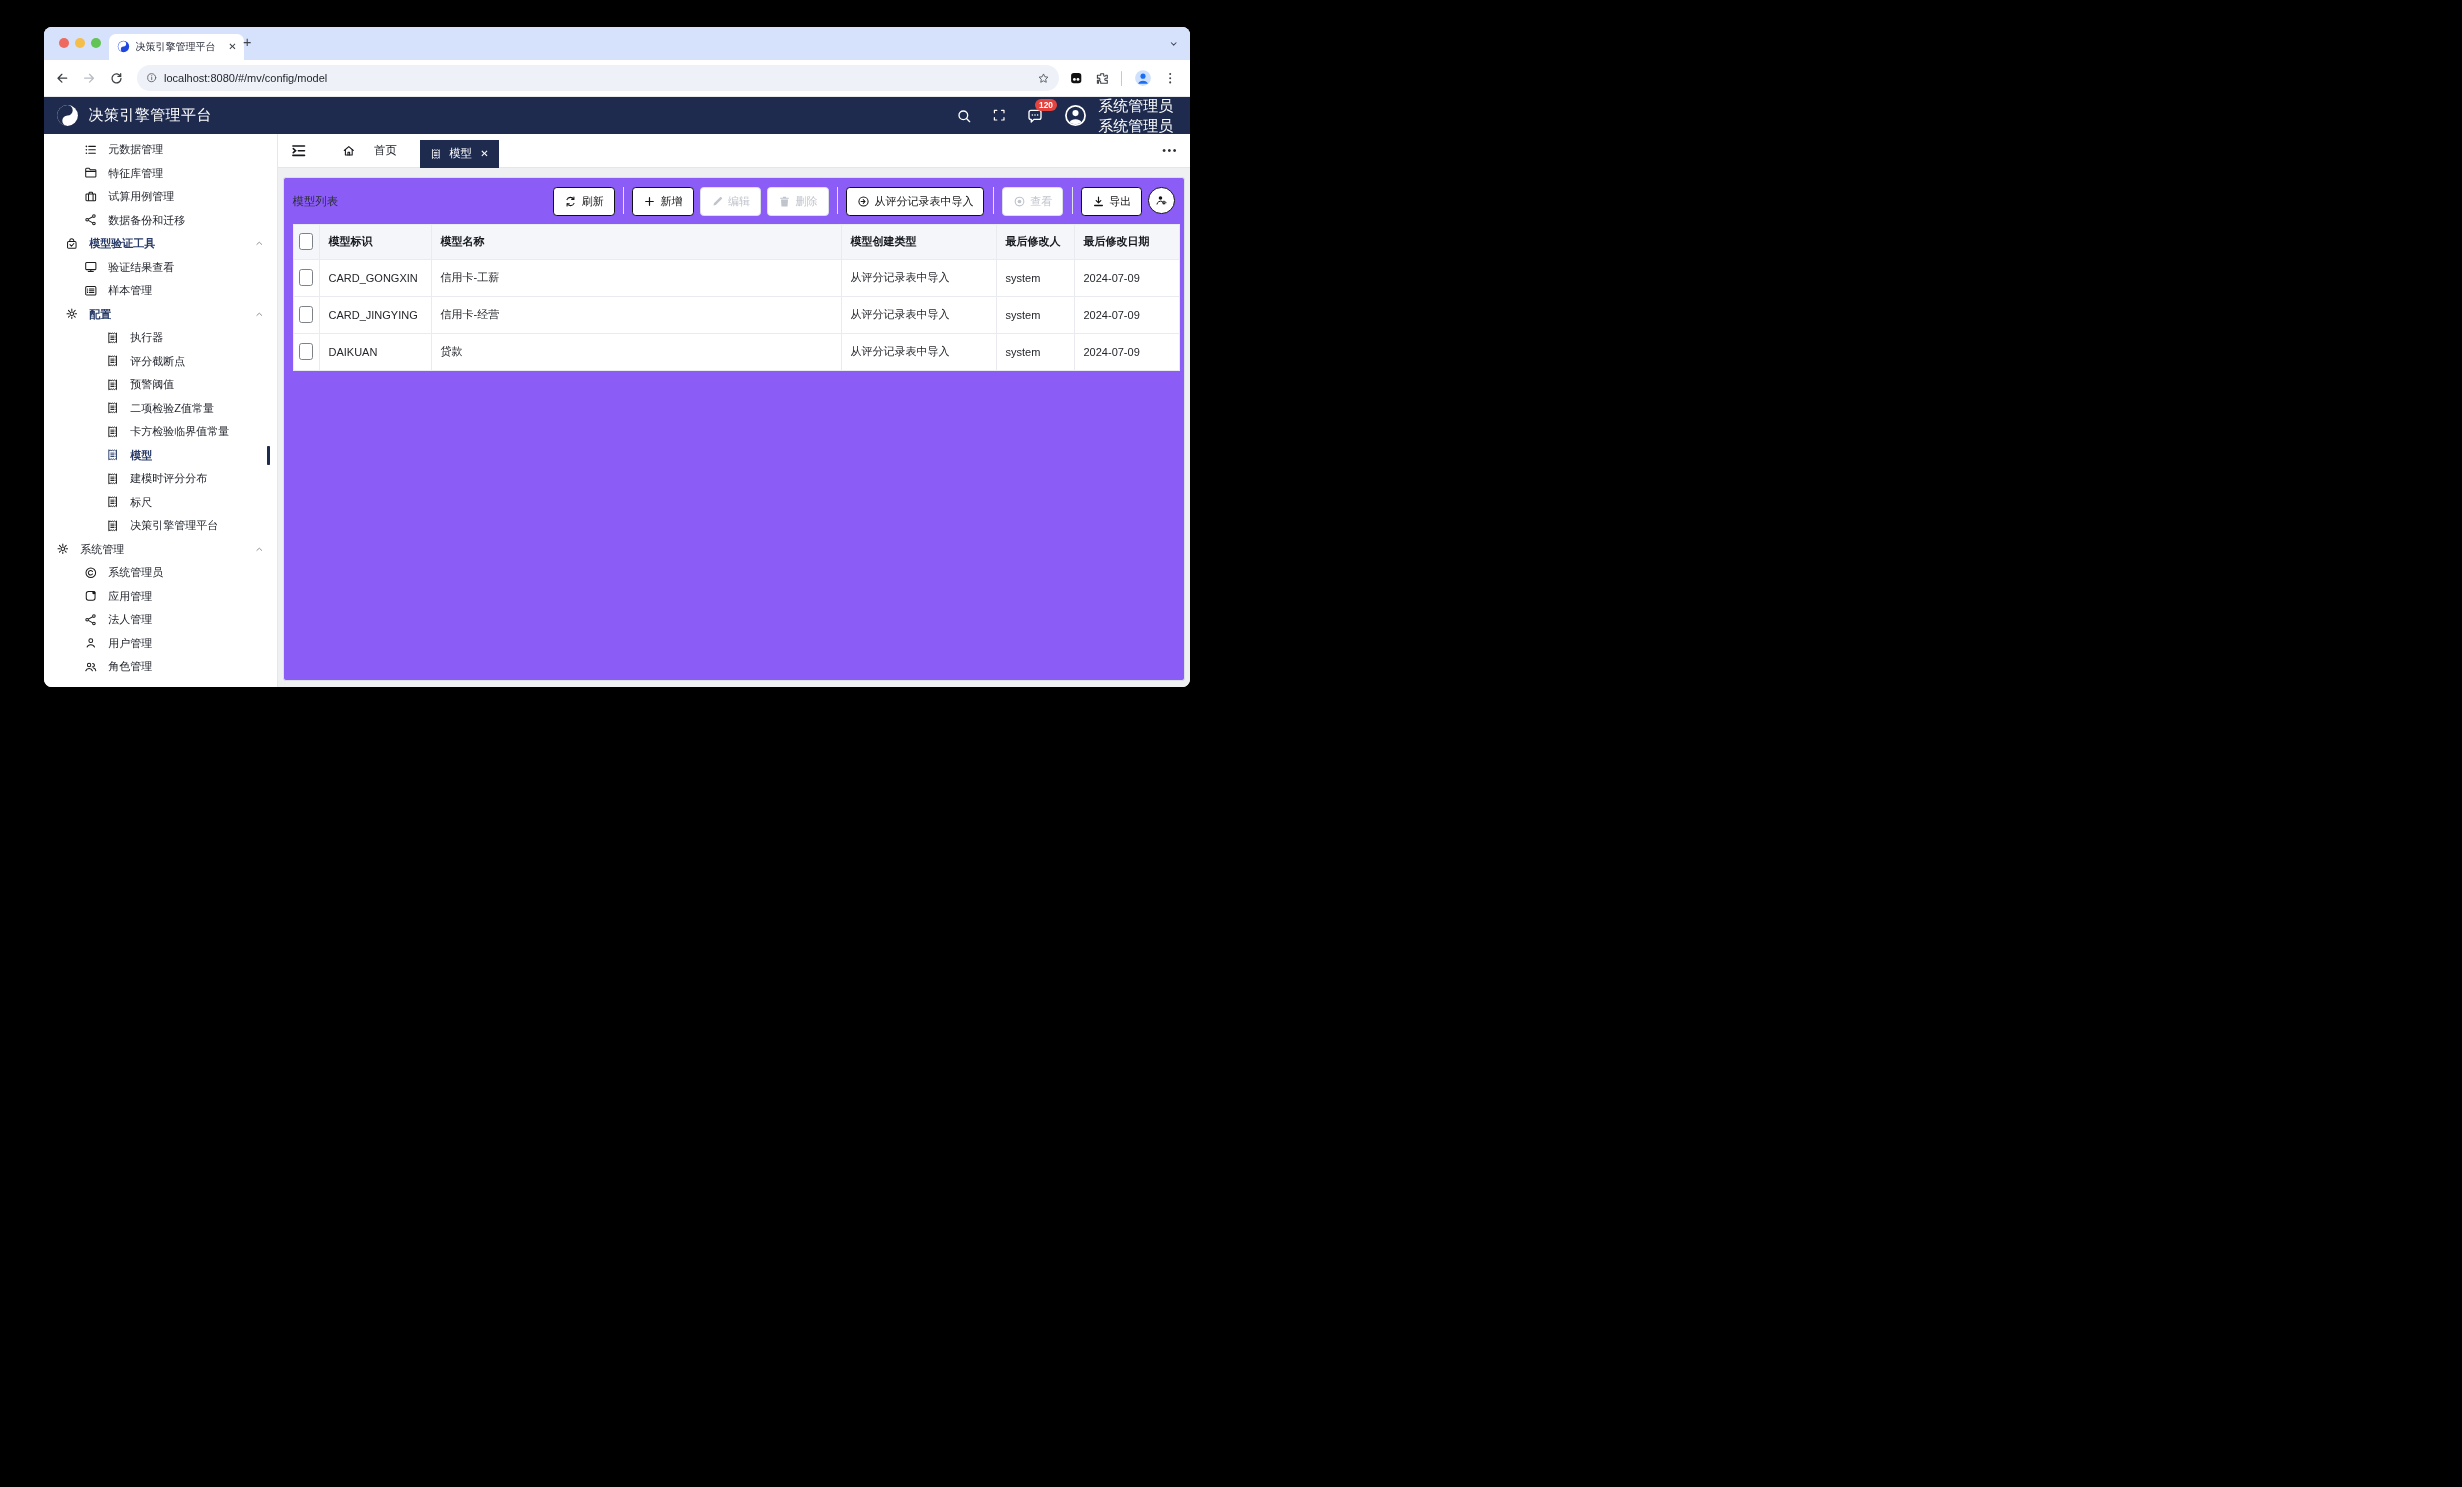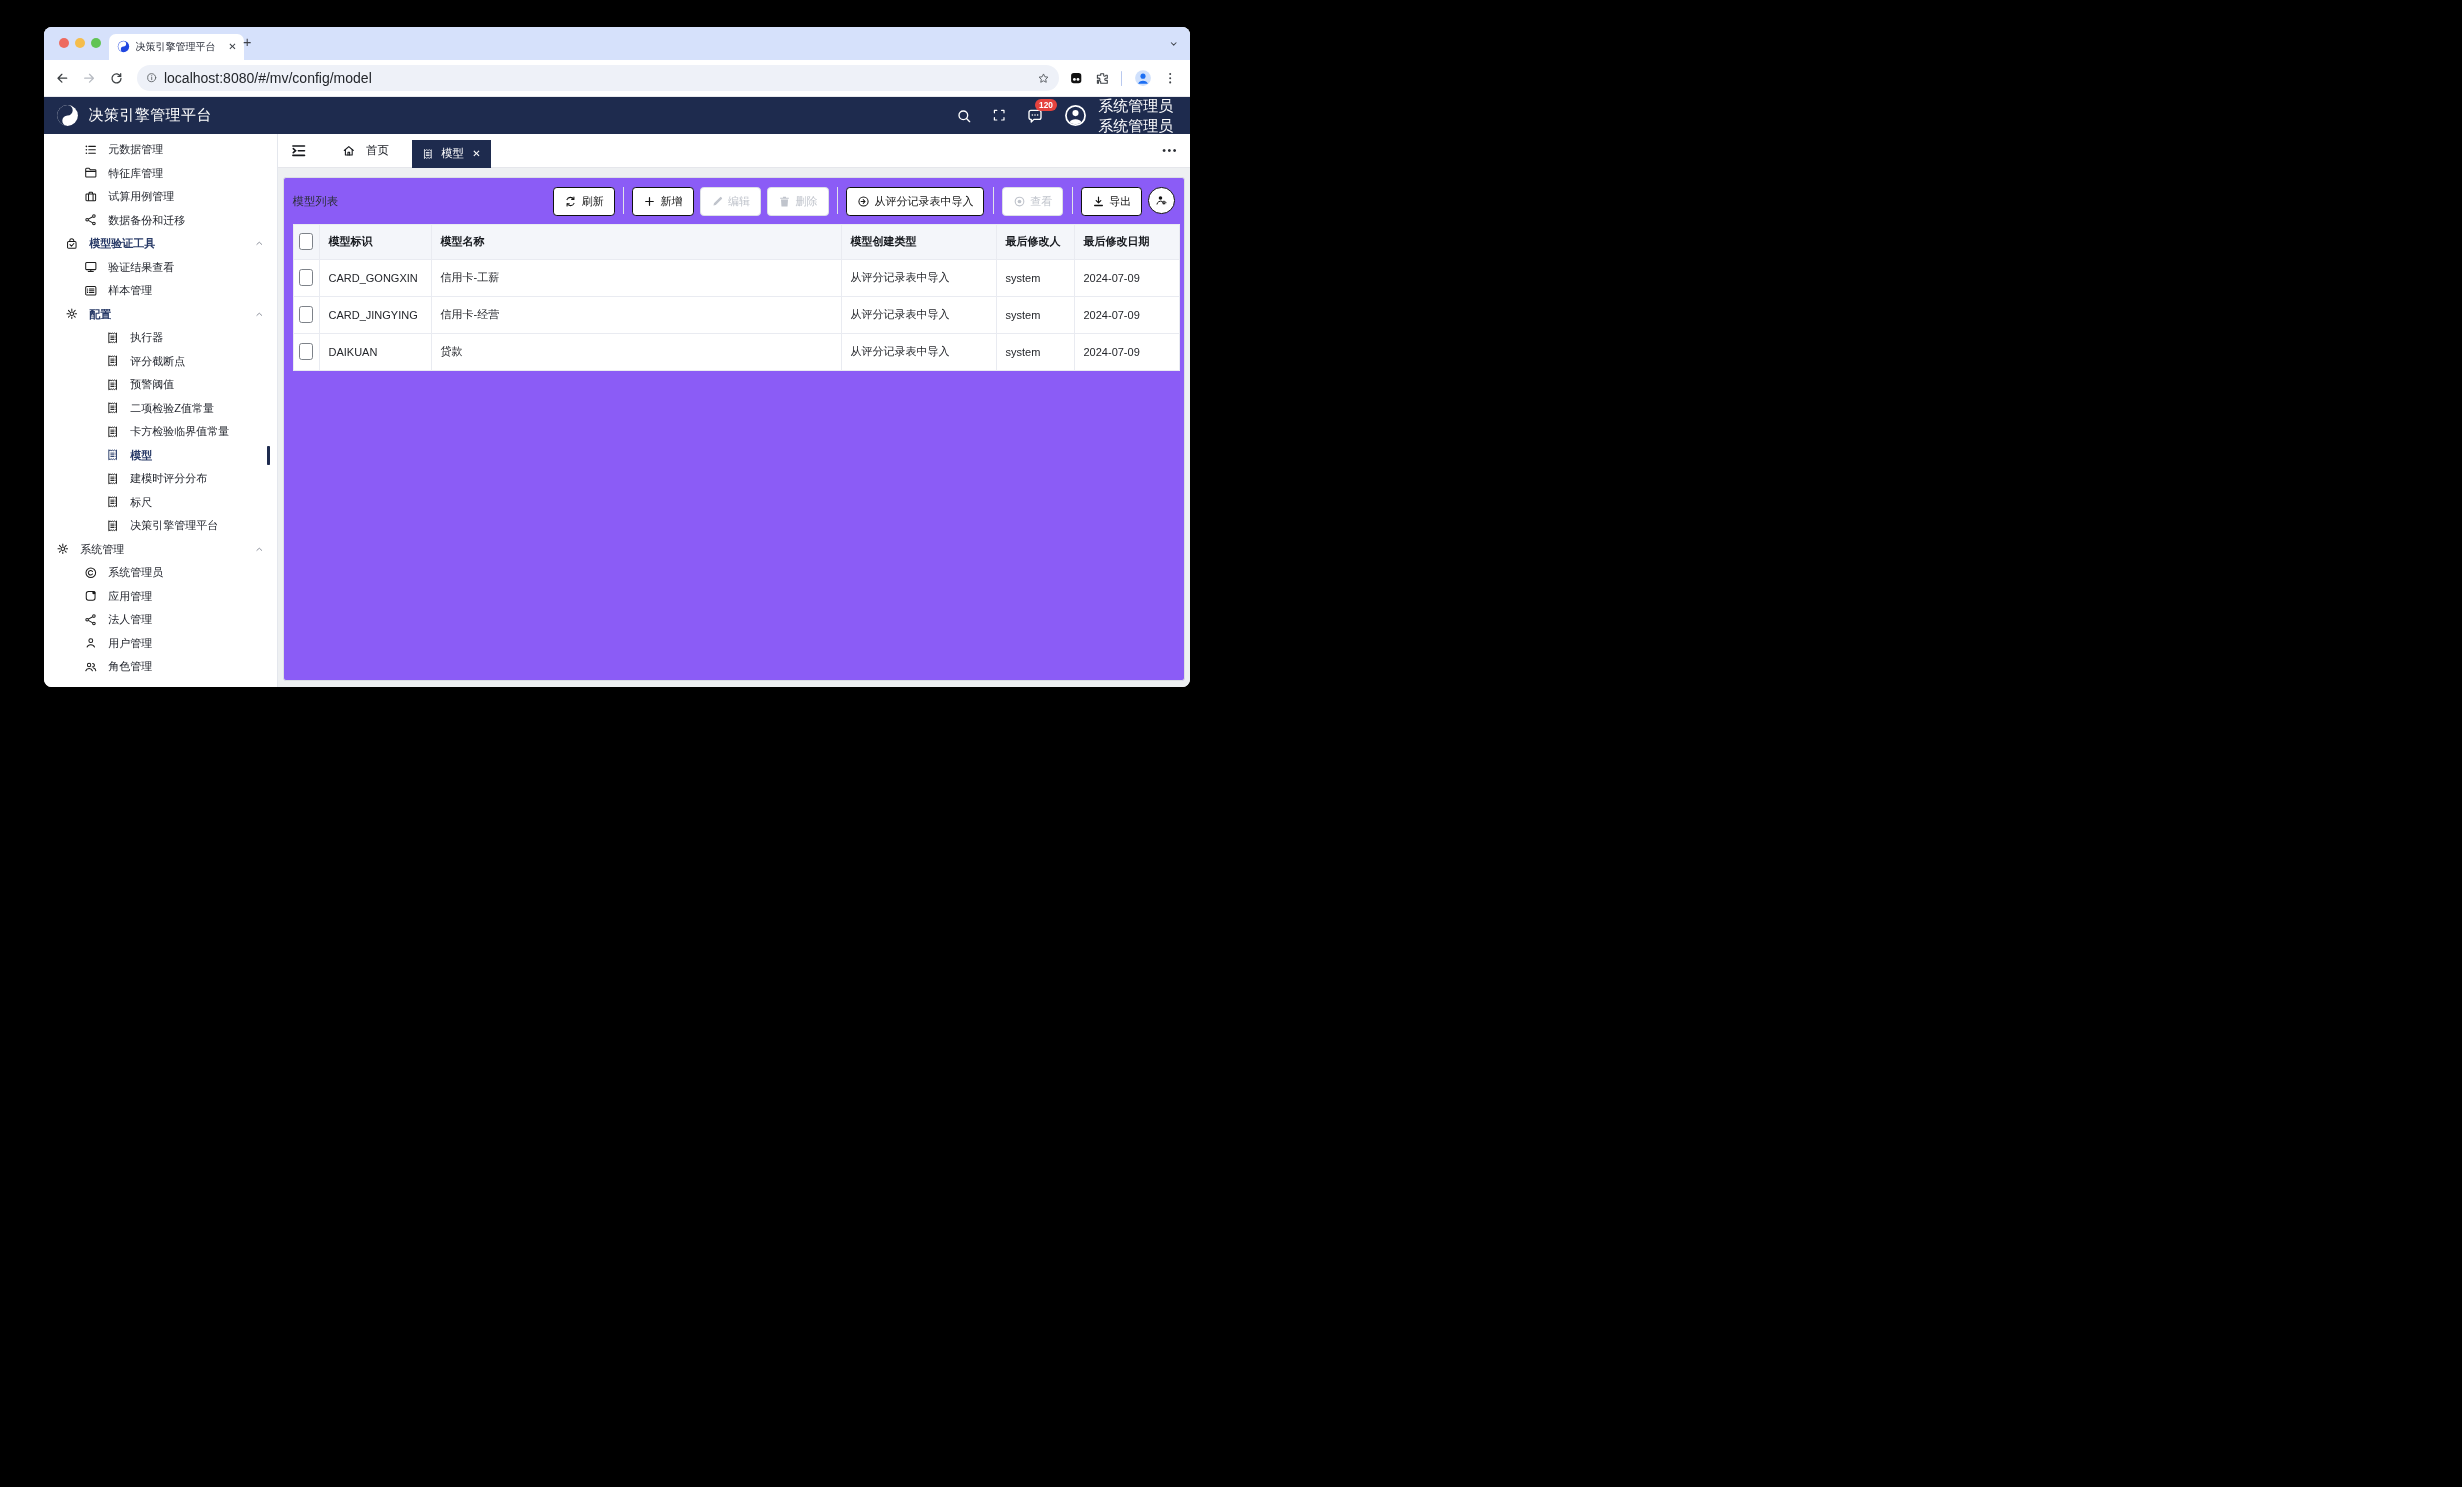--- a/index.html
+++ b/index.html
@@ -20,21 +20,21 @@
   .newtab{position:absolute;left:199px;top:6.8px;font-size:14.4px;color:#3f434a;}
   .strip-chev{position:absolute;right:10.6px;top:11.4px;width:11.4px;height:11.4px;color:#41454d;}
   
   .urlrow{height:36px;background:#fff;display:flex;align-items:center;padding:0 10.6px;
           flex:0 0 36px;border-bottom:0.8px solid #e9eaee;position:relative;}
   .navic{width:14.4px;height:14.4px;margin-right:13px;color:#3c4043;flex:0 0 auto;}
   .navic.dis{color:#b7bbc2;}
   .urlpill{height:26px;background:#eef1f8;border-radius:13px;flex:0 0 904px;display:flex;
            align-items:center;padding:0 9px;position:relative;}
   .urlpill .info{width:11.4px;height:11.4px;color:#5f6368;margin-right:6.8px;flex:0 0 auto;}
-  .urltext{font-size:14px;color:#23262b;}
+  .urltext{font-size:11px;color:#23262b;}
   .star{position:absolute;right:9px;width:13px;height:13px;color:#5f6368;}
   .extzone{display:flex;align-items:center;margin-left:10.6px;gap:11.4px;}
   .extic{width:14.4px;height:14.4px;color:#3f4348;}
   .vbar{width:1.5px;height:15px;background:#b9c9ef;border-radius:0.8px;}
   
   .appbar{height:37px;background:#1e2b4e;display:flex;align-items:center;flex:0 0 37px;
           padding:0 16.7px 0 10.6px;position:relative;color:#fff;}
   .logo{width:25px;height:25px;}
   .apptitle{font-size:15px;color:#fff;margin-left:9px;font-weight:500;letter-spacing:0.4px;}
   .appbar-right{margin-left:auto;display:flex;align-items:center;gap:20px;}
@@ -58,21 +58,21 @@
   .has-chev .chev{display:block;}
   .active{font-weight:700;color:#293b68;}
   .active .ic{color:#293b68;}
   .active::after{content:"";position:absolute;right:6.8px;top:2.3px;width:3px;height:19px;
                  background:#1e2b4e;border-radius:0.8px;}
   .main{flex:1;background:#eef0f2;display:flex;flex-direction:column;min-width:0;}
   
   .tabbar{height:33px;flex:0 0 33px;background:#fff;border-bottom:0.8px solid #e5e6eb;
           display:flex;align-items:center;padding:0 12px;position:relative;}
   .collapse-ic{width:17.4px;height:17.4px;color:#16181d;}
-  .hometab{display:flex;align-items:center;gap:10px;margin-left:35px;font-size:11.4px;color:#20232a;}
+  .hometab{display:flex;align-items:center;gap:18px;margin-left:35px;font-size:11.4px;color:#20232a;}
   .hometab .ic{width:13.6px;height:13.6px;color:#16181d;}
   .atab{display:flex;align-items:center;gap:6.8px;margin-left:23px;margin-top:6px;height:28px;
         background:#1e2b4e;color:#fff;padding:0 10.6px;font-size:11.4px;}
   .atab .ic{width:12px;height:12px;color:#fff;}
   .atab-close{font-size:10px;margin-left:1.5px;}
   .moredots{position:absolute;right:12px;top:10px;color:#2a2d33;font-size:10.6px;letter-spacing:1.5px;}
   
   .gap{height:9px;flex:0 0 9px;}
   .card{flex:1;background:#8b5cf6;margin:0 5.3px 6px 4.5px;border:0.8px solid #dcdfe4;border-radius:3px;
         padding:6px 9px 0;min-height:0;}

